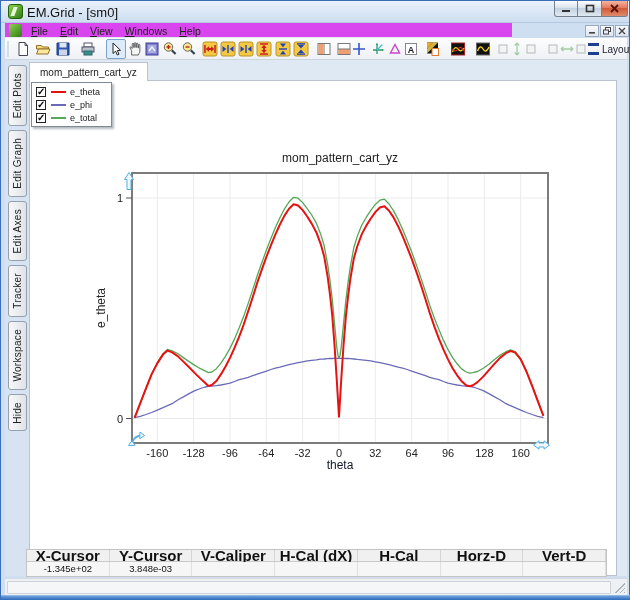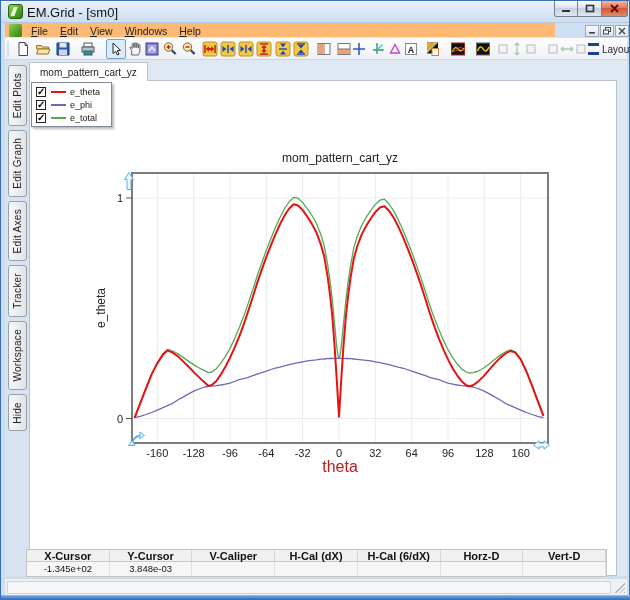--- a/index.html
+++ b/index.html
@@ -8,21 +8,21 @@
 
 #titlebar{position:absolute;left:0;top:0;width:628px;height:22px;background:linear-gradient(#eaf2fb,#cdddf0);border-bottom:1px solid #b7c9de}
 #apptitle{position:absolute;left:26px;top:4px;font-size:13px;color:#111}
 #appicon{position:absolute;left:7px;top:3px;width:15px;height:15px;border-radius:3px;background:linear-gradient(135deg,#8ed055,#2f7d12);border:1px solid #246309}
 #appicon:before{content:"";position:absolute;left:3px;top:2px;width:4px;height:9px;background:#e8f7d8;transform:skewX(-20deg)}
 .winbtn{position:absolute;top:0;height:16px;border:1px solid #77818e;border-top:none;background:linear-gradient(#fdfeff,#d9e3ee 45%,#c3d1e0 50%,#dfe9f2);display:flex;align-items:center;justify-content:center}
 #btn-min{left:553px;width:24px;border-radius:0 0 0 3px}
 #btn-max{left:577px;width:24px;border-left:none}
 #btn-close{left:601px;width:26px;border-left:none;border-radius:0 0 3px 0;background:linear-gradient(#f6b49f,#e27a5e 45%,#d05a3a 50%,#e08a6a)}
 
-#menubar{position:absolute;left:4px;top:22px;width:550px;height:15px;background:#fdba74;border-bottom:1px solid #e2e8ef}
+#menubar{position:absolute;left:4px;top:22px;width:507px;height:15px;background:#d946ef;border-bottom:1px solid #e2e8ef}
 #menuicon{position:absolute;left:4px;top:1px;width:13px;height:13px;border-radius:2px;background:linear-gradient(135deg,#8ed055,#2f7d12)}
 #menu-items{position:absolute;left:20px;top:0;height:15px;display:flex;align-items:center}
 .mi{font-size:10.5px;color:#222;padding:0 6px}
 .mdibtn{position:absolute;top:2px;width:14px;height:12px;border:1px solid #9aa9bd;background:linear-gradient(#f8fafc,#dde5ee);display:flex;align-items:center;justify-content:center}
 
 #toolbar{position:absolute;left:4px;top:37px;width:622px;height:22px;background:linear-gradient(#fdfdfe,#eef1f5);border-bottom:1px solid #cdd4dc}
 #toolbar .tb{position:absolute;top:1px;width:20px;height:20px;display:flex;align-items:center;justify-content:center}
 #tb-cursor{border:1px solid #7da2c9;background:#dcebfa;border-radius:2px}
 #tb-grip{position:absolute;left:2px;top:3px;width:3px;height:16px;border-left:2px solid #d7dde4}
 #tb-layout{position:absolute;left:583px;top:1px;width:44px;height:20px;display:flex;align-items:center;overflow:hidden}
@@ -35,26 +35,26 @@
 .stab span{writing-mode:vertical-rl;transform:rotate(180deg);font-size:10px;color:#222;letter-spacing:.3px}
 #panel{position:absolute;left:24px;top:20px;width:588px;height:496px;background:#fff;border:1px solid #b9c2cd}
 #tab{position:absolute;left:24px;top:2px;height:19px;padding:0 10px;background:#fff;border:1px solid #b9c2cd;border-bottom:none;font-size:10px;color:#222;display:flex;align-items:center;z-index:3}
 #legend{position:absolute;left:30px;top:81px;width:81px;background:#fff;border:1px solid #808a94;box-shadow:2px 2px 2px rgba(120,130,140,.55);z-index:4;padding:2px 0}
 .lrow{display:flex;align-items:center;height:13px;padding:0 4px}
 .lcheck{width:10px;height:10px;border:1px solid #222;background:#fff;font-size:10px;font-weight:bold;line-height:8px;text-align:center;color:#000}
 .lline{width:15px;height:2px;margin:0 4px 0 5px}
 .llab{font-size:9px;color:#222}
 
 #chart-title{position:absolute;left:131px;top:150px;width:416px;text-align:center;font-size:12px;color:#222}
-#xlabel{position:absolute;left:131px;top:457px;width:416px;text-align:center;font-size:16px;color:#b91c1c}
+#xlabel{position:absolute;left:131px;top:457px;width:416px;text-align:center;font-size:12px;color:#0f172a}
 #ylabel{position:absolute;left:60px;top:300px;width:80px;text-align:center;font-size:12px;color:#222;transform:rotate(-90deg);transform-origin:center}
 
 #stable{position:absolute;left:25px;top:548px;width:581px;border:1px solid #c3c3c3;z-index:2}
 #shead{display:flex;height:12px;background:#f0f0f0;border-bottom:1px solid #c9c9c9}
-#shead .hc{width:83px;font-size:11px;font-weight:bold;color:#111;text-align:center;border-right:1px solid #d5d5d5;line-height:12px}
+#shead .hc{width:83px;font-size:15px;font-weight:bold;color:#111;text-align:center;border-right:1px solid #d5d5d5;line-height:12px}
 #svals{display:flex;height:14px;background:#c4b5fd}
 #svals .vc{width:83px;font-size:9.5px;color:#111;text-align:center;border-right:1px solid #e0e0e0;line-height:14px;background:#f6f6f6}
 
 #statusbar{position:absolute;left:4px;top:577px;width:622px;height:17px;background:#eef1f4;border-top:1px solid #d4d9df}
 #statusfield{position:absolute;left:2px;top:2px;width:604px;height:13px;background:#f4f6f8;border:1px solid #cdd2d8;border-radius:1px}
 #grip{position:absolute;right:2px;bottom:2px;width:10px;height:10px;background:
  linear-gradient(135deg,transparent 50%,#aab2bb 50%,#aab2bb 58%,transparent 58%,transparent 72%,#aab2bb 72%,#aab2bb 80%,transparent 80%,transparent 93%,#aab2bb 93%)}
 #bottomband{position:absolute;left:0px;top:594px;width:630px;height:6px;background:linear-gradient(#6ba0dc,#1d5cb0);border-top:1px solid #8fb7e4}
 svg text{font-family:"Liberation Sans",sans-serif}
 </style>

